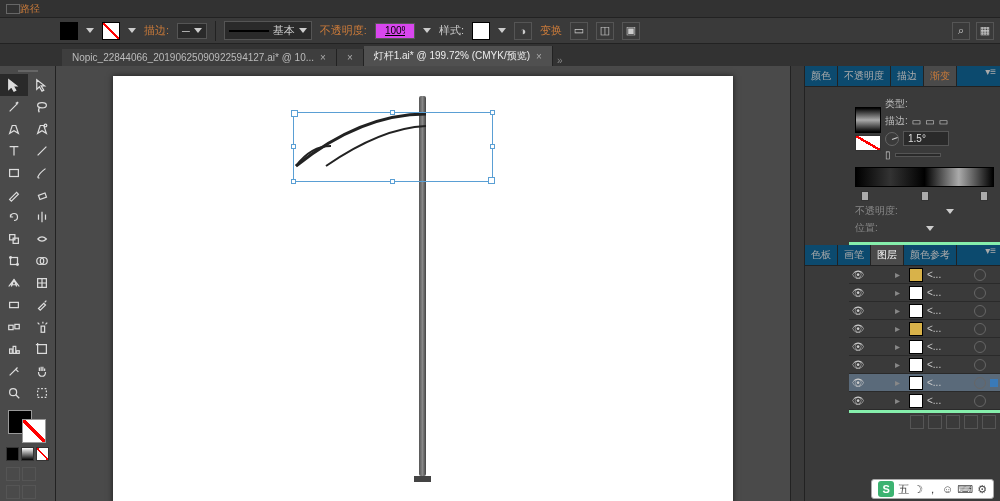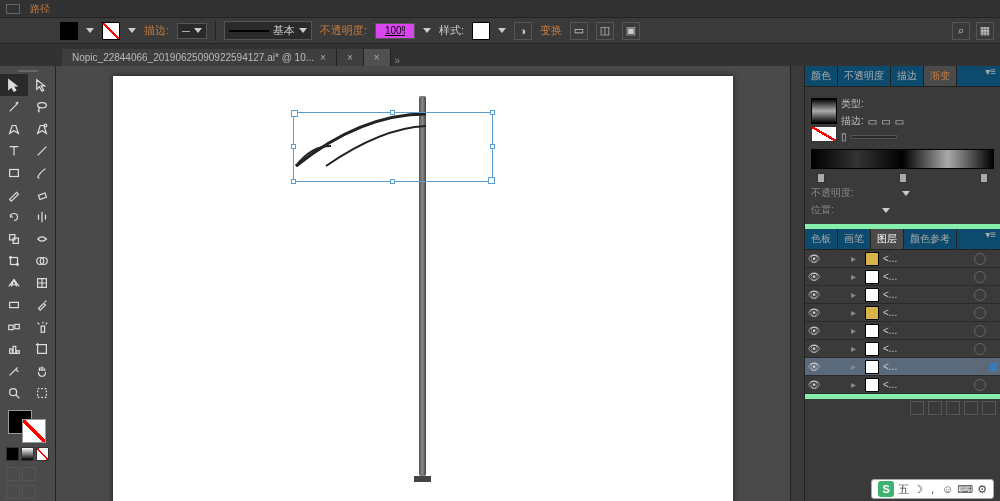--- a/index.html
+++ b/index.html
@@ -1,20 +1,20 @@
 <!DOCTYPE html>
 <html><head>
 <meta charset="utf-8">
 <style>
   * { box-sizing: border-box; margin: 0; padding: 0; font-family: "Microsoft YaHei", Arial, sans-serif; }
   body { background: #4a4a4a; width: 1000px; height: 501px; overflow: hidden; color: #ccc; font-size: 11px; }
   .app { display: flex; flex-direction: column; width: 1000px; height: 501px; }
 
   
-  .topbar { display: flex; align-items: center; height: 18px; background: #323232; border-bottom: 1px solid #222; padding: 0 6px; gap: 10px; font-size: 10px; }
+  .topbar { display: flex; align-items: center; height: 18px; background: #323232; border-bottom: 1px solid #222; padding: 0 6px; gap: 0; font-size: 10px; }
   .topbar .collapse { width: 14px; height: 10px; border: 1px solid #666; }
   .topbar .label-orange { color: #c97a3a; }
 
   
   .controlbar { display: flex; align-items: center; height: 26px; background: #3a3a3a; border-bottom: 1px solid #222; padding-left: 60px; gap: 8px; font-size: 11px; }
   .cb-swatch { width: 18px; height: 18px; border: 1px solid #000; background: #fff; position: relative; }
   .cb-swatch.black { background: #000; }
   .cb-swatch.none { background: #fff; }
   .cb-swatch.none::after { content: ""; position: absolute; left: 0; top: 0; width: 100%; height: 100%; background: linear-gradient(to top right, transparent 45%, red 45%, red 55%, transparent 55%); }
   .cb-arrow { width: 0; height: 0; border-left: 4px solid transparent; border-right: 4px solid transparent; border-top: 5px solid #ccc; }
@@ -74,21 +74,21 @@
   .h5{left:-3px;top:50%;margin-top:-3px;} .h6{right:-3px;top:50%;margin-top:-3px;}
   .arm svg { position:absolute; left:178px; top:30px; overflow:visible;}
 
   
   .rightcol { width: 196px; background: #3a3a3a; border-left: 1px solid #222; display: flex; flex-direction: column; font-size:10px;}
   .rstrip { width: 14px; background:#3a3a3a; border-left:1px solid #222; }
   .panel-tabs { display:flex; background:#0c4a6e; border-bottom:1px solid #222;}
   .ptab { padding:3px 6px; color:#aaa; border-right:1px solid #222;}
   .ptab.active { background:#4a4a4a; color:#fff;}
   .ptab.accent { color:#c97a3a;}
-  .panel-body { padding:4px 6px; border-bottom:5px solid #86efac;}
+  .panel-body { padding:4px 6px; border-bottom:3px solid #86efac;margin-left:44px;}
   .row { display:flex; align-items:center; gap:4px; margin:3px 0;}
   .row .lbl { color:#bbb; }
   .row select, .row .field { background:#2a2a2a; border:1px solid #555; color:#ddd; padding:1px 4px; flex:1; font-size:10px;}
   .grad-prev { width:26px; height:26px; background:linear-gradient(#000,#aaa,#000); border:1px solid #000;}
   .grad-none { width:26px;height:16px; background:#fff; position:relative; border:1px solid #333; margin-top:2px;}
   .grad-none::after{content:"";position:absolute;inset:0;background:linear-gradient(to top right,transparent 45%,red 45%,red 55%,transparent 55%);}
   .angle-icon { width:14px;height:14px;border:1px solid #666;border-radius:50%; position:relative;}
   .angle-icon::after{content:"";position:absolute;left:50%;top:50%;width:6px;height:1px;background:#ccc;transform-origin:left;transform:rotate(-20deg);}
   .grad-bar { height:20px; background:linear-gradient(to right,#000,#333,#000,#aaa,#000); border:1px solid #000; margin:4px 0; position:relative;}
   .grad-stops { display:flex; justify-content:space-between; padding:0 6px;}
@@ -162,20 +162,21 @@
 
   <div class="tabbar">
     <div class="tab">
         <span>Nopic_22844066_20190625090922594127.ai* @ 10...</span>
         <span class="close">×</span>
       </div>
     <div class="tab">
         <span class="close">×</span>
       </div>
     <div class="tab active">
+        <span>灯杆1.ai* @ 199.72% (CMYK/预览)</span>
         <span class="close">×</span>
       </div>
     <span class="doc-expand">»</span>
   </div>
 
   <div class="main">
 
     <div class="toolbox">
       <div class="handle"></div>
       <div class="tool-grid">
@@ -408,20 +409,25 @@
             <div class="row">
                 <span class="lbl">类型:</span>
             </div>
             <div class="row">
                 <span class="lbl">描边:</span>
               <div class="navbtn">▭</div>
               <div class="navbtn">▭</div>
               <div class="navbtn">▭</div>
             </div>
             <div class="row">
+              <span class="angle-icon"></span>
+              <div class="field" style="flex:0 0 46px">1.5°</div>
+              <span style="flex:1"></span>
+            </div>
+            <div class="row">
               <span>▯</span>
               <div class="field field-disabled" style="flex:0 0 46px"></div>
             </div>
           </div>
         </div>
         <div class="grad-bar"></div>
         <div class="grad-stops">
             <div></div>
             <div></div>
             <div></div>

